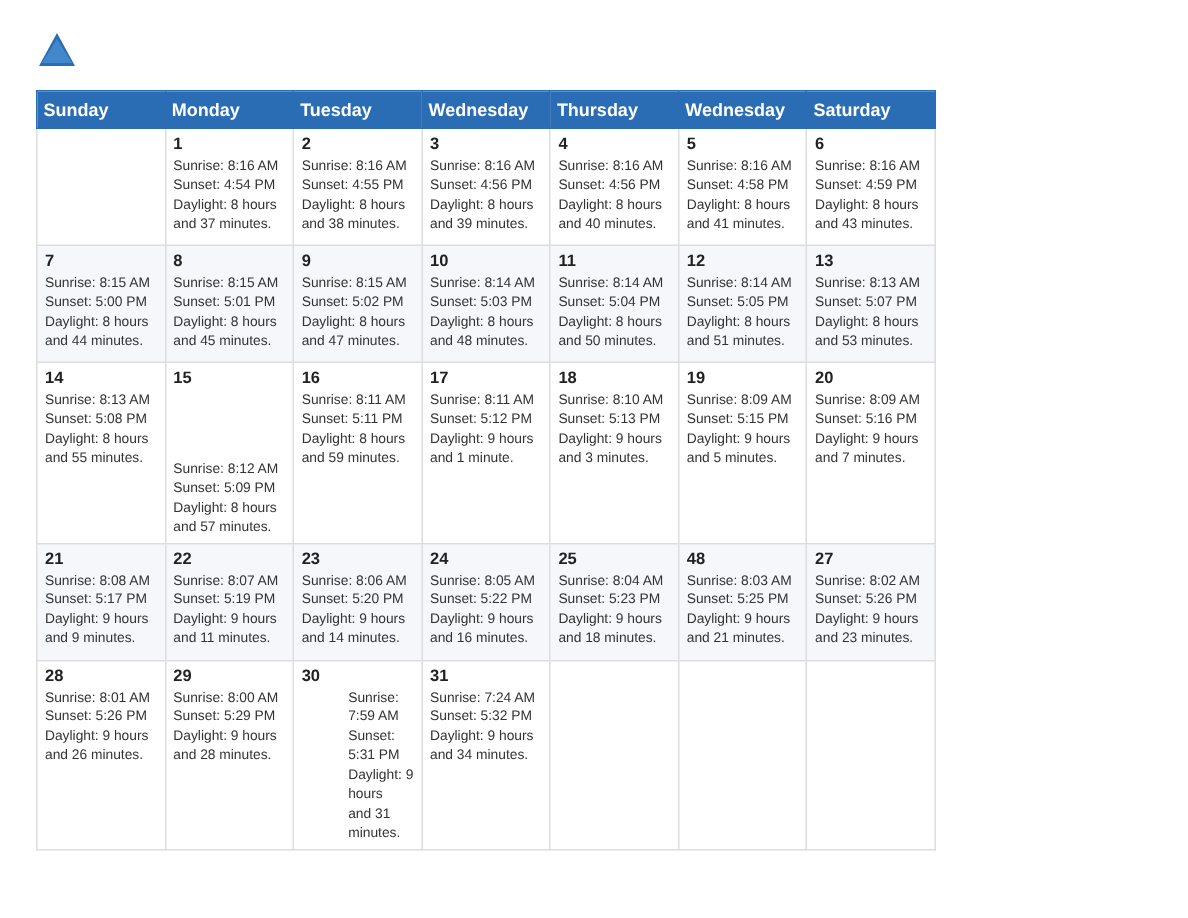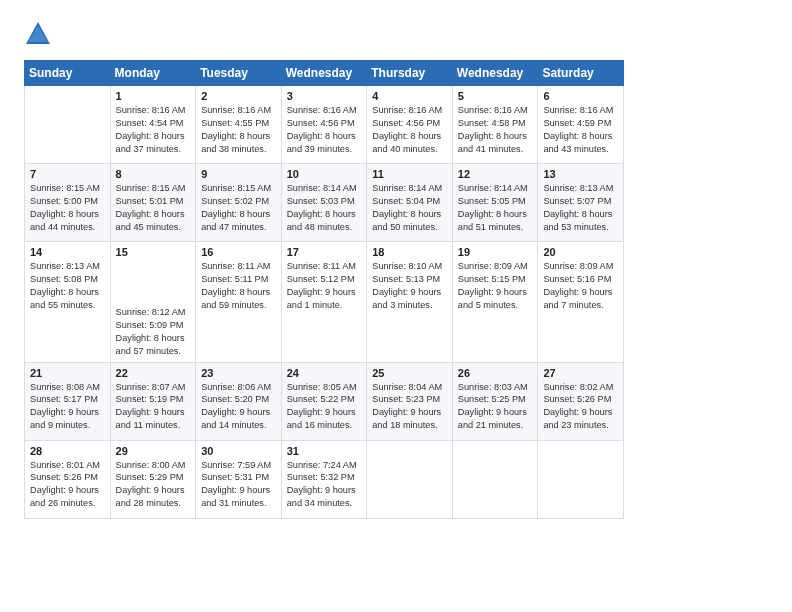--- a/index.html
+++ b/index.html
@@ -312,21 +312,21 @@
 and 16 minutes.</div>
           </td>
           <td>
             <span class="day-number">25</span>
             <div class="day-info" style="white-space: pre-line;">Sunrise: 8:04 AM
 Sunset: 5:23 PM
 Daylight: 9 hours
 and 18 minutes.</div>
           </td>
           <td>
-            <span class="day-number">26</span>
+            <span class="day-number">48</span>
             <div class="day-info" style="white-space: pre-line;">Sunrise: 8:03 AM
 Sunset: 5:25 PM
 Daylight: 9 hours
 and 21 minutes.</div>
           </td>
           <td>
             <span class="day-number">27</span>
             <div class="day-info" style="white-space: pre-line;">Sunrise: 8:02 AM
 Sunset: 5:26 PM
 Daylight: 9 hours
@@ -343,21 +343,21 @@
           </td>
           <td>
             <span class="day-number">29</span>
             <div class="day-info" style="white-space: pre-line;">Sunrise: 8:00 AM
 Sunset: 5:29 PM
 Daylight: 9 hours
 and 28 minutes.</div>
           </td>
           <td>
             <span class="day-number">30</span>
-            <div class="day-info" style="white-space: pre-line;">Sunrise: 7:59 AM
+            <div class="day-info" style="white-space: pre-line; margin-left: 31px;">Sunrise: 7:59 AM
 Sunset: 5:31 PM
 Daylight: 9 hours
 and 31 minutes.</div>
           </td>
           <td>
             <span class="day-number">31</span>
             <div class="day-info" style="white-space: pre-line;">Sunrise: 7:24 AM
 Sunset: 5:32 PM
 Daylight: 9 hours
 and 34 minutes.</div>

